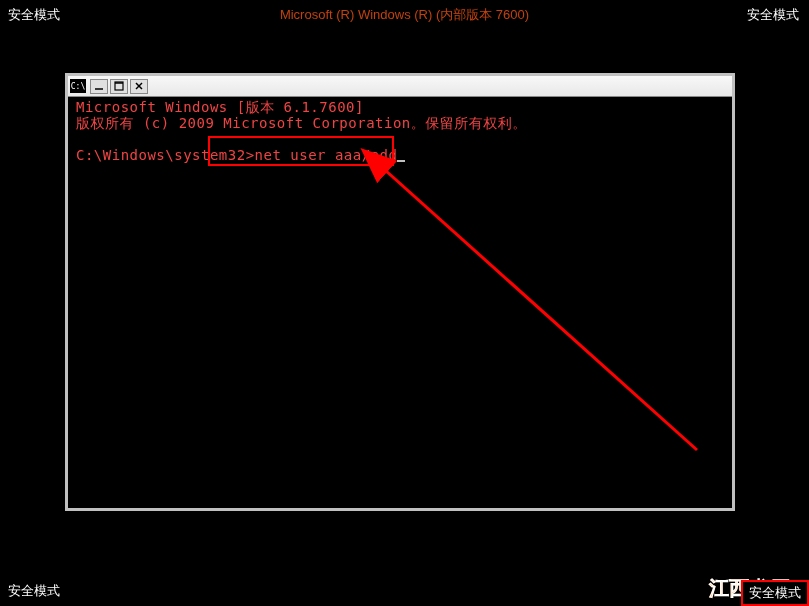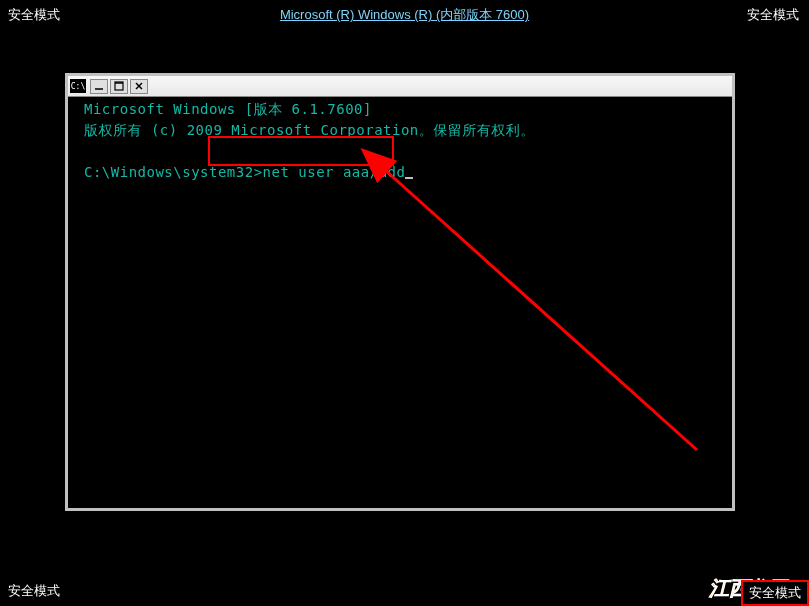--- a/index.html
+++ b/index.html
@@ -18,24 +18,23 @@
       font-family: "SimSun", "宋体", sans-serif;
     }
     .tl { top: 6px; left: 8px; }
     .tr { top: 6px; right: 10px; }
     .bl { bottom: 6px; left: 8px; }
     .top-center {
       position: absolute;
       top: 6px;
       left: 50%;
       transform: translateX(-50%);
-      color: #7dd3fc;
+      color: #c2410c;
       font-size: 13px;
       font-family: "SimSun", "宋体", sans-serif;
-      text-decoration: underline;
     }
     .cmd-window {
       position: absolute;
       top: 73px;
       left: 65px;
       width: 670px;
       height: 438px;
       border: 3px solid #c0c0c0;
       background: #000;
     }
@@ -73,25 +72,25 @@
       align-items: center;
       justify-content: center;
       font-size: 10px;
       font-family: Arial, sans-serif;
       font-weight: bold;
       cursor: pointer;
     }
     .win-btn svg { width: 10px; height: 10px; }
     .cmd-body {
       background: #000;
-      color: #14b8a6;
+      color: #ef4444;
       font-family: "Consolas", "NSimSun", "新宋体", monospace;
       font-size: 14px;
-      line-height: 21px;
-      padding: 2px 16px;
+      line-height: 16px;
+      padding: 2px 8px;
       height: calc(100% - 21px);
       white-space: pre;
       position: relative;
       letter-spacing: 0.5px;
     }
     .cursor {
       display: inline-block;
       width: 8px;
       height: 2px;
       background: #c0c0c0;
@@ -114,21 +113,20 @@
       right: 18px;
       display: flex;
       align-items: center;
       gap: 2px;
       font-family: "SimHei", "黑体", sans-serif;
     }
     .watermark .wm-orange {
       color: #ff7a00;
       font-size: 20px;
       font-weight: bold;
-      font-style: italic;
       -webkit-text-stroke: 0.5px #fff;
     }
     .watermark .wm-white {
       color: #fff;
       font-size: 20px;
       font-weight: bold;
     }
     .br-box {
       position: absolute;
       bottom: 0px;

